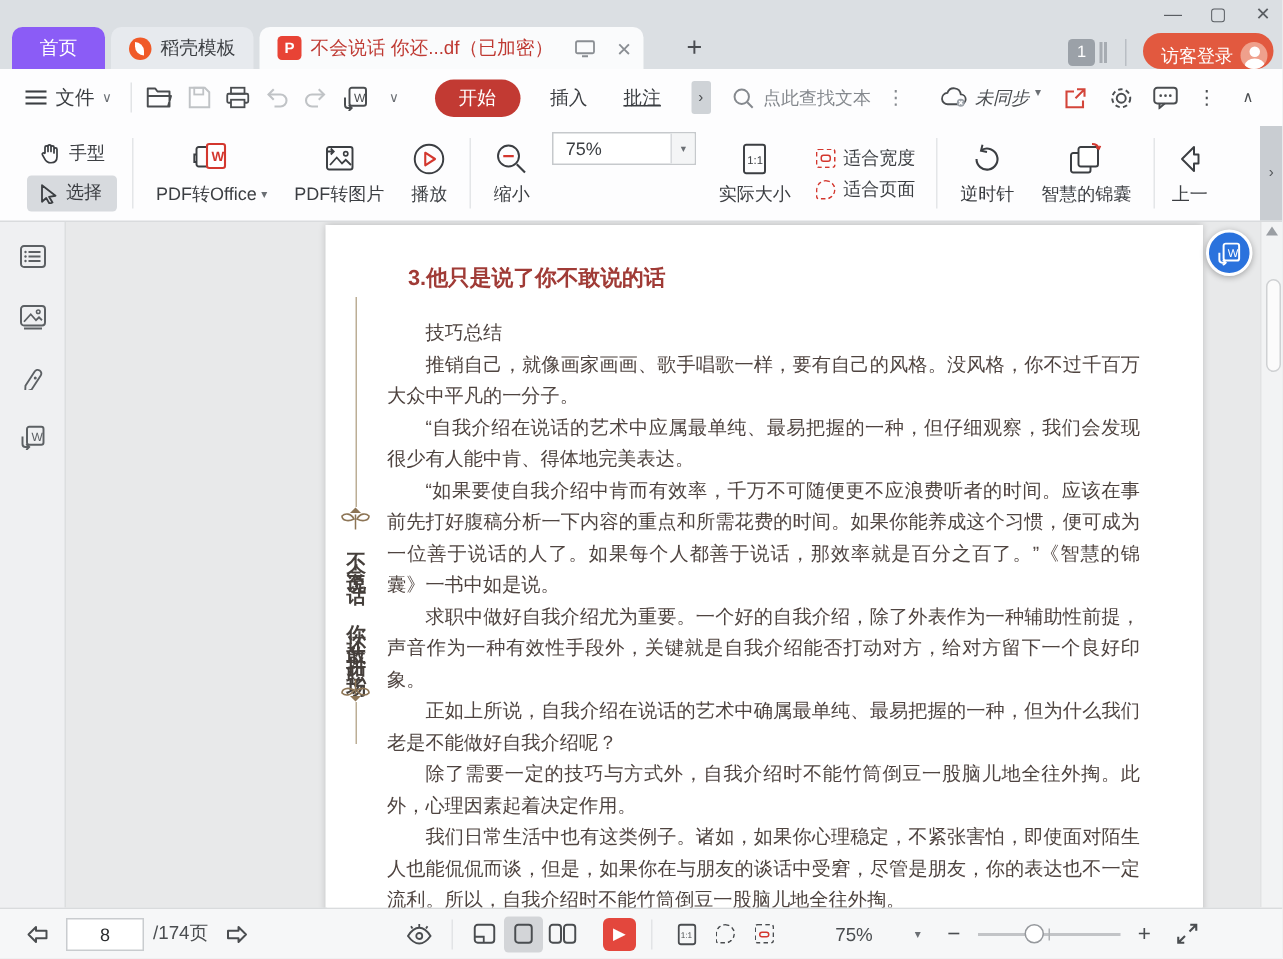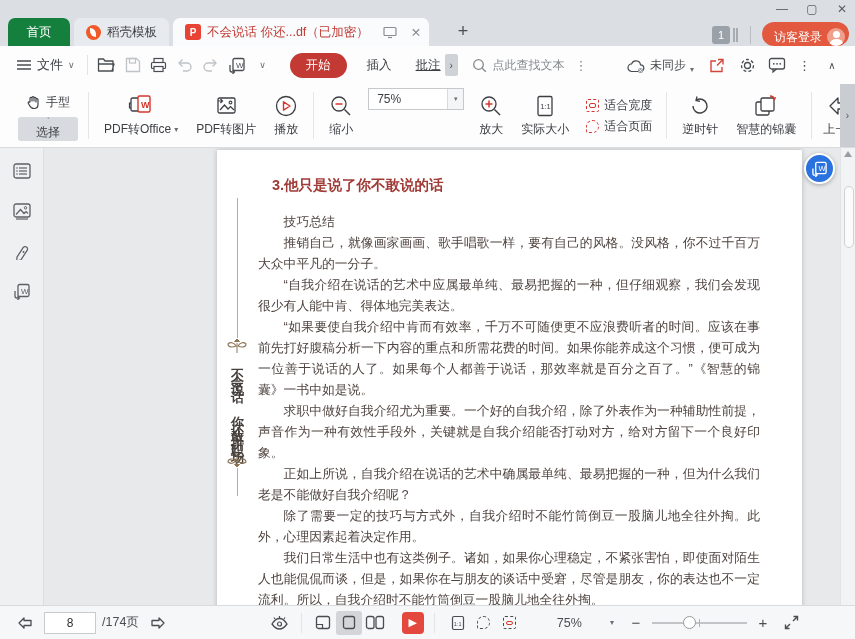--- a/index.html
+++ b/index.html
@@ -6,21 +6,21 @@
   html,body { width:855px; height:639px; overflow:hidden; }
   body { font-family:"Liberation Sans","DejaVu Sans",sans-serif; font-size:12px; color:#3b3e42; background:#dbdfe3; }
   .app { position:relative; width:855px; height:639px; display:flex; flex-direction:column; }
 
   
   .tabbar { position:relative; height:46px; background:#dbdfe3; flex:none; }
   .winctl { position:absolute; top:2px; right:6px; display:flex; gap:16px; color:#5a5e63; font-size:12px; }
   .winctl span { cursor:default; width:14px; text-align:center; }
   .tabs { position:absolute; left:8px; bottom:0; display:flex; align-items:flex-end; }
   .tab { height:28px; display:flex; align-items:center; padding:0 12px; border-radius:7px 7px 0 0; font-size:12.5px; }
-  .tab-home { background:#15803d; color:#fff; width:62px; justify-content:center; }
+  .tab-home { background:#8b5cf6; color:#fff; width:62px; justify-content:center; }
   .tab-docer { background:#e7eaee; color:#3b3e42; margin-left:4px; gap:6px; }
   .tab-doc { background:#fafbfc; color:#bf3a33; margin-left:4px; gap:6px; padding-right:8px; }
   .docer-ico { width:15px; height:15px; border-radius:50%; background:#f05a28; position:relative; }
   .docer-ico::after { content:""; position:absolute; left:4px; top:3px; width:6px; height:9px; border-radius:0 6px 0 6px; background:#fff; }
   .pdf-ico { width:16px; height:16px; border-radius:3px; background:#e84335; color:#fff; font-size:10px; font-weight:bold; display:flex; align-items:center; justify-content:center; }
   .tab-doc .mini { color:#8a8e93; margin-left:8px; display:flex; align-items:center; }
   .plus-tab { position:absolute; left:452px; bottom:4px; font-size:18px; color:#4a4d51; width:22px; text-align:center; }
   .tab-count { position:absolute; left:712px; top:26px; width:18px; height:18px; background:#9ba1a8; color:#fff; border-radius:3px; font-size:11px; display:flex; align-items:center; justify-content:center; }
   .grip { position:absolute; left:733px; top:28px; width:5px; height:14px; border-left:2px solid #a7acb2; border-right:2px solid #a7acb2; }
   .tab-sep { position:absolute; left:750px; top:26px; width:1px; height:18px; background:#b9bec4; }
@@ -33,29 +33,29 @@
   .menubar { height:38px; background:#fdfdfe; display:flex; align-items:center; padding:0 10px; flex:none; }
   .mitem { display:flex; align-items:center; gap:5px; padding:0 6px; height:26px; color:#3b3e42; }
   .vsep { width:1px; height:20px; background:#e2e4e6; margin:0 6px; }
   .ibtn { width:26px; height:26px; display:flex; align-items:center; justify-content:center; color:#4a4d50; }
   .ibtn.dis { color:#c0c3c6; }
   .pill-start { background:#c23a33; color:#fff; border-radius:13px; height:25px; padding:0 16px; display:flex; align-items:center; font-size:12.5px; margin:0 8px 0 14px; }
   .mtab { padding:0 12px; font-size:12.5px; }
   .expander { width:13px; height:22px; background:#cfd3d7; color:#4a4d50; display:flex; align-items:center; justify-content:center; font-size:10px; border-radius:2px; }
   .search-box { display:flex; align-items:center; gap:6px; color:#85898e; margin-left:14px; }
   .mright { margin-left:auto; display:flex; align-items:center; gap:4px; }
-  .sync { display:flex; align-items:flex-end; gap:4px; color:#4a4d50; margin-right:6px; }
+  .sync { display:flex; align-items:flex-start; gap:4px; color:#4a4d50; margin-right:6px;font-style:italic; }
   .dots-v { font-size:13px; color:#4a4d50; padding:0 4px; }
 
   
   .ribbon { position:relative; height:64px; background:#fdfdfe; border-bottom:1px solid #d9dbdd; display:flex; align-items:stretch; padding:0 0 0 14px; flex:none; }
   .rsep { width:1px; background:#e4e6e8; margin:8px 6px; }
   .stack2 { display:flex; flex-direction:column; justify-content:center; gap:2px; padding:0 4px; }
   .toolrow { display:flex; align-items:center; gap:5px; height:24px; padding:0 8px; border-radius:3px; font-size:12px; color:#3b3e42; }
-  .toolrow.sel { background:#d7dade;flex-direction:column; }
+  .toolrow.sel { background:#d7dade; }
   .bigtool { display:flex; flex-direction:column; align-items:center; justify-content:center; gap:3px; padding:0 9px; font-size:12px; color:#3b3e42; }
   .bigtool .lbl { display:flex; align-items:center; gap:3px; white-space:nowrap; }
   .zoombox { width:96px; height:22px; border:1px solid #c6c9cc; background:#fff; display:flex; align-items:center; margin-top:4px; }
   .zoombox .zval { flex:1; padding-left:8px; font-size:12px; color:#3b3e42; }
   .zoombox .zdrop { width:16px; height:100%; border-left:1px solid #d8dadd; background:#f4f5f6; display:flex; align-items:center; justify-content:center; }
   .fitcol { display:flex; flex-direction:column; justify-content:center; gap:4px; padding:0 8px; }
   .fitrow { display:flex; align-items:center; gap:5px; font-size:12px; color:#3b3e42; }
   .dashed { width:13px; height:13px; border:1.4px dashed #d3372e; border-radius:2px; }
   .dashed.inner { position:relative; }
   .dashed.inner::after { content:""; position:absolute; left:2px; top:3.5px; width:5px; height:2.5px; border:1px solid #d3372e; border-radius:2px; }
@@ -183,21 +183,21 @@
           <text x="8" y="11" font-size="8" fill="currentColor">W</text>
           <path d="M2 8v5a2 2 0 0 0 2 2h2" fill="none" stroke="currentColor" stroke-width="1.3"></path>
           <path d="M4.5 13 6.5 15 4.5 17" fill="none" stroke="currentColor" stroke-width="1.2"></path>
         </svg>
     </div>
     <div class="ibtn">
         <span style="font-size:9px;color:#6b6f74;">∨</span>
       </div>
     <div class="pill-start">开始</div>
     <div class="mtab">插入</div>
-    <div class="mtab" style="padding-right:4px;text-decoration:underline;">批注</div>
+    <div class="mtab" style="padding-right:20px;text-decoration:underline;">批注</div>
     <div class="expander">›</div>
     <div class="search-box">
       <svg width="15" height="15" viewBox="0 0 15 15">
           <circle cx="6.5" cy="6.5" r="4.8" fill="none" stroke="#85898e" stroke-width="1.3"></circle>
           <line x1="10.2" y1="10.2" x2="13.8" y2="13.8" stroke="#85898e" stroke-width="1.3"></line>
         </svg>
       <span>点此查找文本</span>
       <span class="dots-v" style="color:#85898e;">⋮</span>
     </div>
     <div class="mright">
@@ -291,29 +291,20 @@
         </svg>
       <span class="lbl">缩小</span>
     </div>
     <div style="display:flex;flex-direction:column;align-items:center;padding:0 6px;">
       <div class="zoombox">
         <span class="zval">75%</span>
         <span class="zdrop">
             <span style="font-size:7px;color:#6b6f74;">▾</span>
           </span>
       </div>
-    </div>
-    <div class="bigtool">
-      <svg width="24" height="24" viewBox="0 0 24 24">
-          <circle cx="10" cy="10" r="7" fill="none" stroke="#3b3e42" stroke-width="1.3"></circle>
-          <line x1="15.5" y1="15.5" x2="21" y2="21" stroke="#3b3e42" stroke-width="1.4"></line>
-          <line x1="6.5" y1="10" x2="13.5" y2="10" stroke="#d3372e" stroke-width="1.5"></line>
-          <line x1="10" y1="6.5" x2="10" y2="13.5" stroke="#d3372e" stroke-width="1.5"></line>
-        </svg>
-      <span class="lbl">放大</span>
     </div>
     <div class="bigtool">
       <svg width="22" height="24" viewBox="0 0 22 24">
           <rect x="4" y="2.5" width="14" height="19" rx="1.5" fill="none" stroke="#3b3e42" stroke-width="1.3"></rect>
           <text x="6.2" y="15" font-size="7.5" fill="#3b3e42">1:1</text>
         </svg>
       <span class="lbl">实际大小</span>
     </div>
     <div class="fitcol">
       <div class="fitrow">

